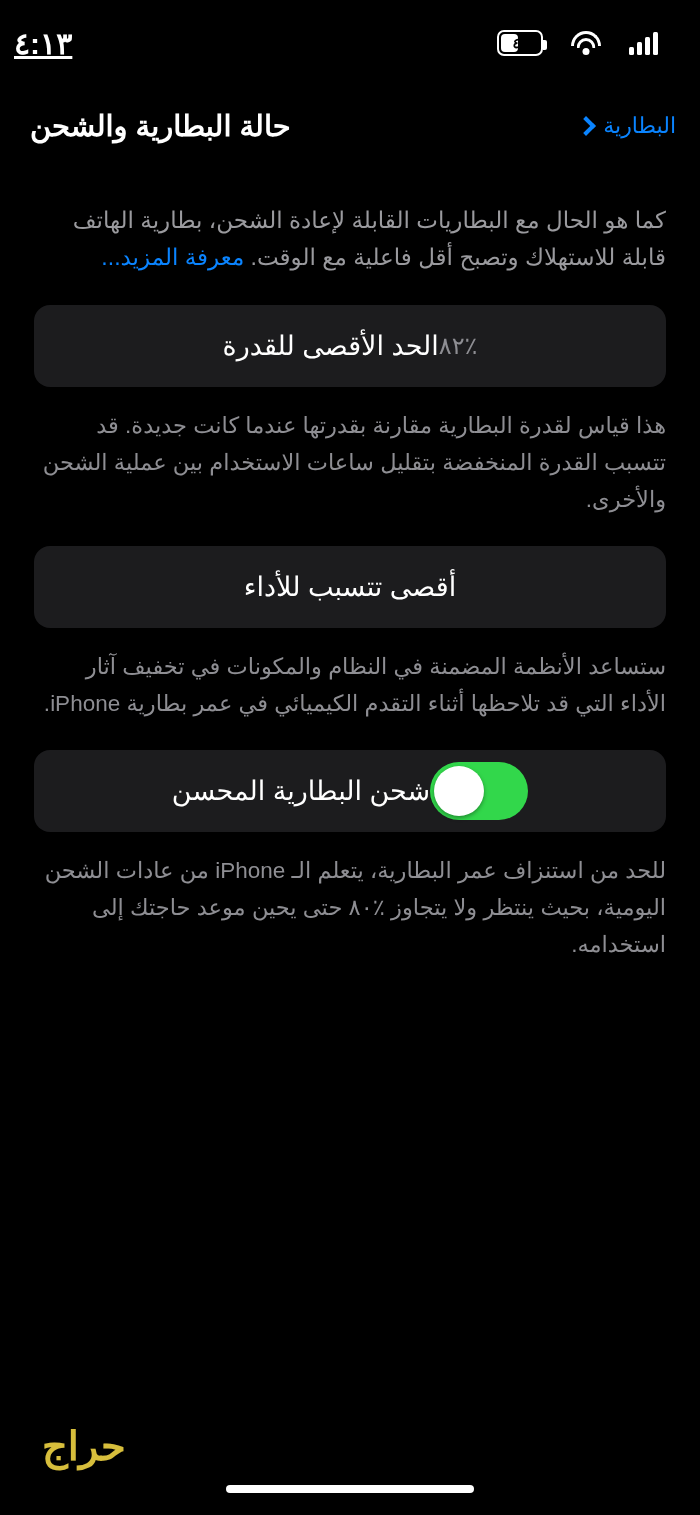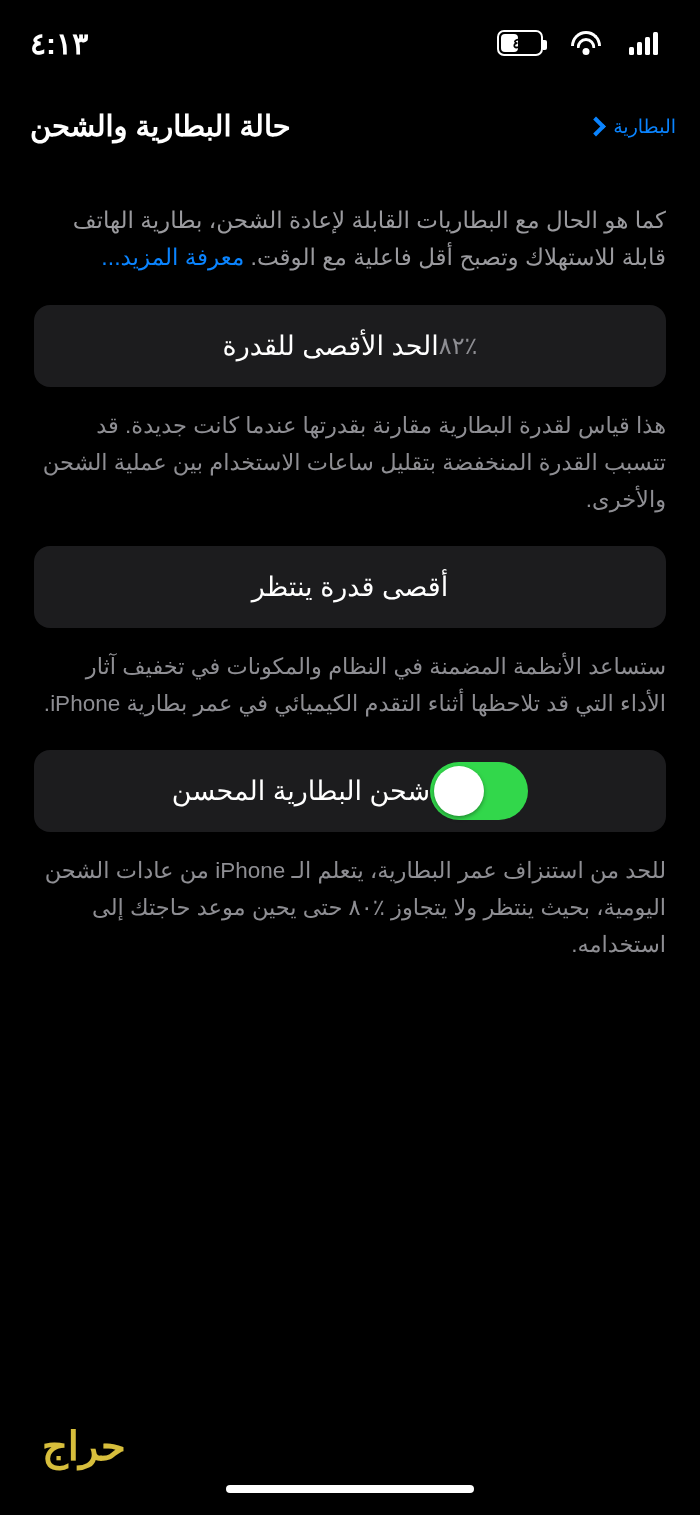--- a/index.html
+++ b/index.html
@@ -15,22 +15,23 @@
     width:700px; height:1515px;
     background:#000;
     display:flex; flex-direction:column;
   }
 
   
   .status-bar {
     height:86px;
     display:flex; align-items:center;
     justify-content:space-between;
-    padding:0 42px 0 30px;
+    padding:0 42px 0 14px;
     flex-direction:row-reverse;
+    text-decoration:underline;
   }
   .status-time {
     font-size:30px; font-weight:600;
     letter-spacing:0.5px;
     color:#fff;
     direction:ltr;
   }
   .status-left {
     display:flex; align-items:center; gap:28px;
     direction:ltr;
@@ -87,21 +88,21 @@
 
   
   .nav {
     height:80px;
     display:flex; align-items:center;
     padding:0 30px;
     position:relative;
   }
   .nav-back {
     display:flex; align-items:center; gap:6px;
-    color:#0a84ff; font-size:19px;
+    color:#0a84ff; font-size:22px;
     position:absolute; right:24px; top:50%;
     transform:translateY(-50%);
     flex-direction:row-reverse;
   }
   .chev {
     width:14px; height:14px;
     border-top:4px solid #0a84ff;
     border-right:4px solid #0a84ff;
     transform:rotate(45deg);
     margin-right:4px;
@@ -225,21 +226,21 @@
       <span>كما هو الحال مع البطاريات القابلة لإعادة الشحن، بطارية الهاتف قابلة للاستهلاك وتصبح أقل فاعلية مع الوقت. </span><a href="#">معرفة المزيد...</a>
     </p>
 
     <div class="card">
       <div class="card-label">الحد الأقصى للقدرة</div>
       <div class="card-value">٪٨٢</div>
     </div>
     <p class="footnote">هذا قياس لقدرة البطارية مقارنة بقدرتها عندما كانت جديدة. قد تتسبب القدرة المنخفضة بتقليل ساعات الاستخدام بين عملية الشحن والأخرى.</p>
 
     <div class="card">
-      <div class="card-label">أقصى قدرة ينتظر</div>
+      <div class="card-label">أقصى تتسبب للأداء</div>
       <div class="card-value"></div>
     </div>
     <p class="footnote">ستساعد الأنظمة المضمنة في النظام والمكونات في تخفيف آثار الأداء التي قد تلاحظها أثناء التقدم الكيميائي في عمر بطارية iPhone.</p>
 
     <div class="card">
       <div class="card-label">شحن البطارية المحسن</div>
       <div class="switch">
         <div class="knob"></div>
       </div>
     </div>

